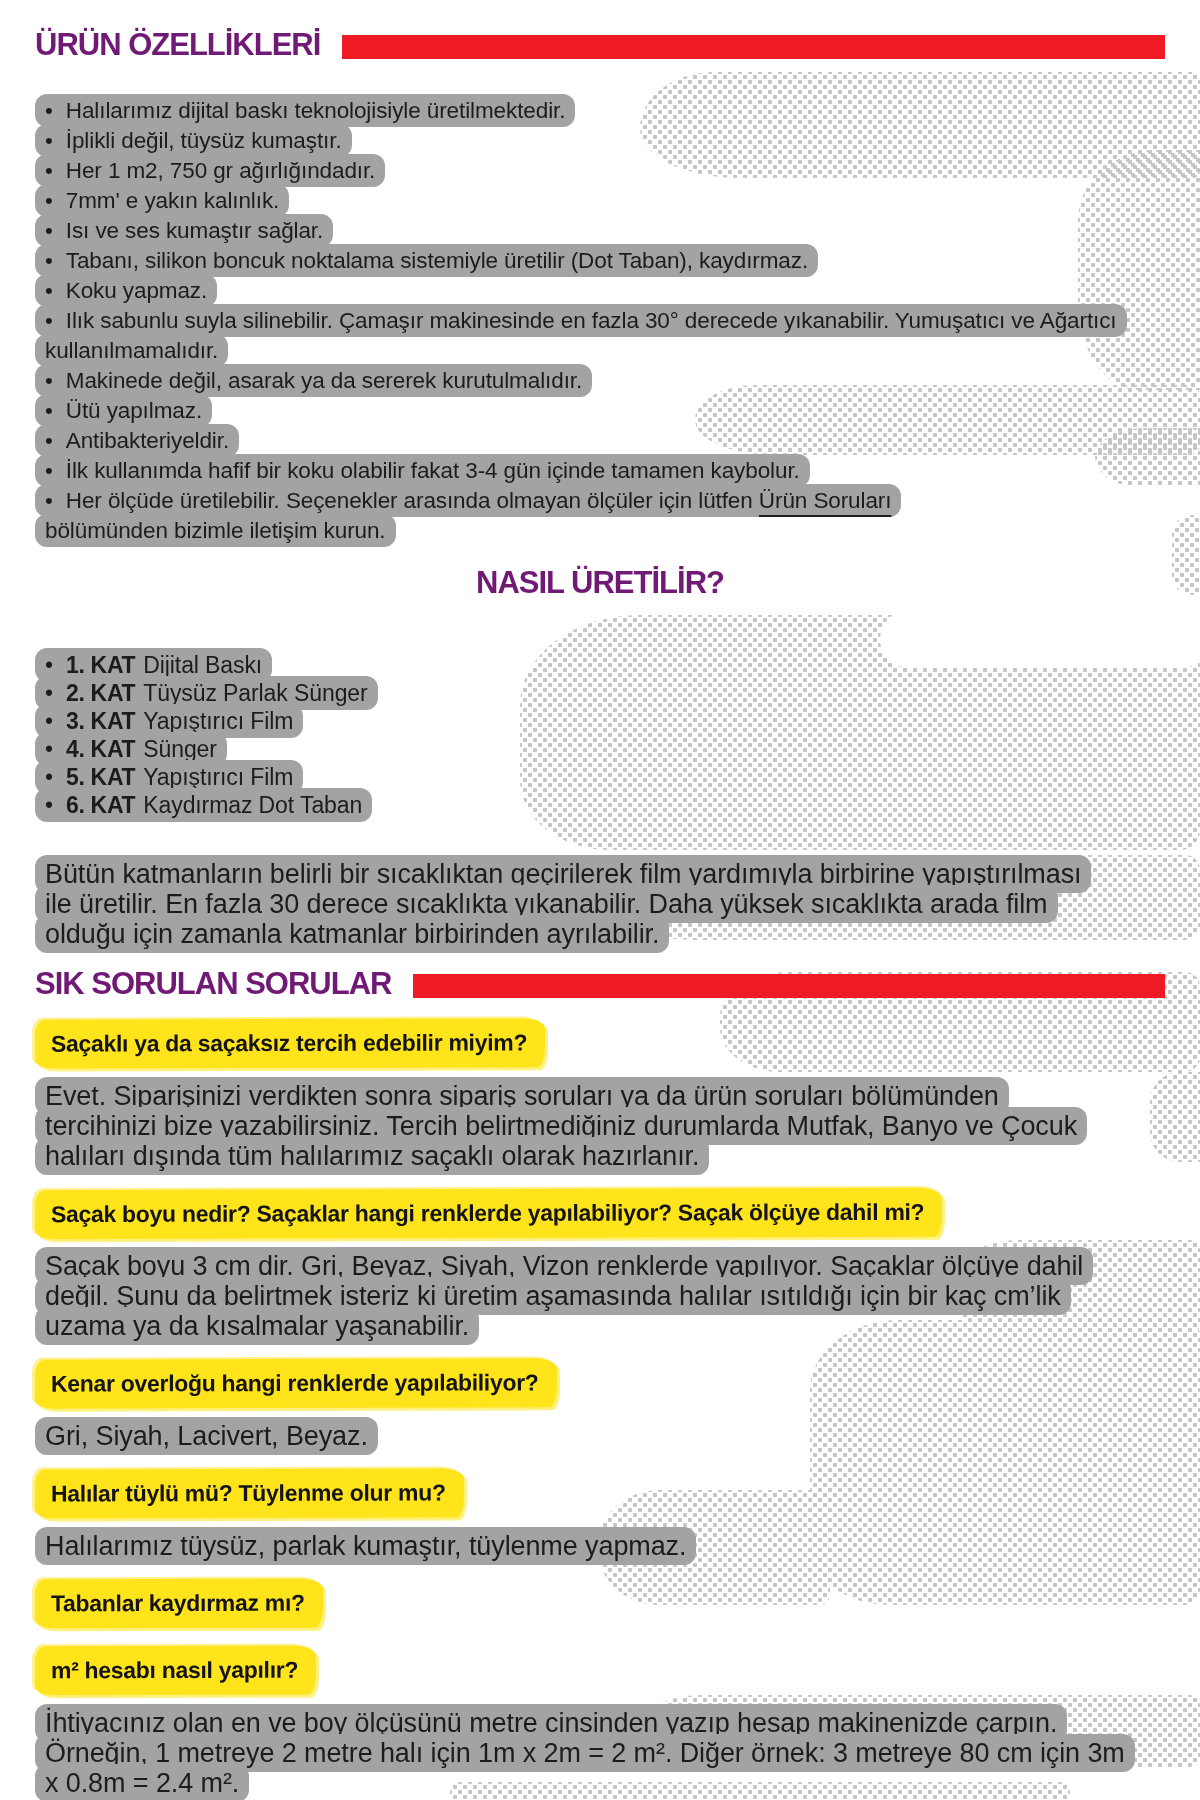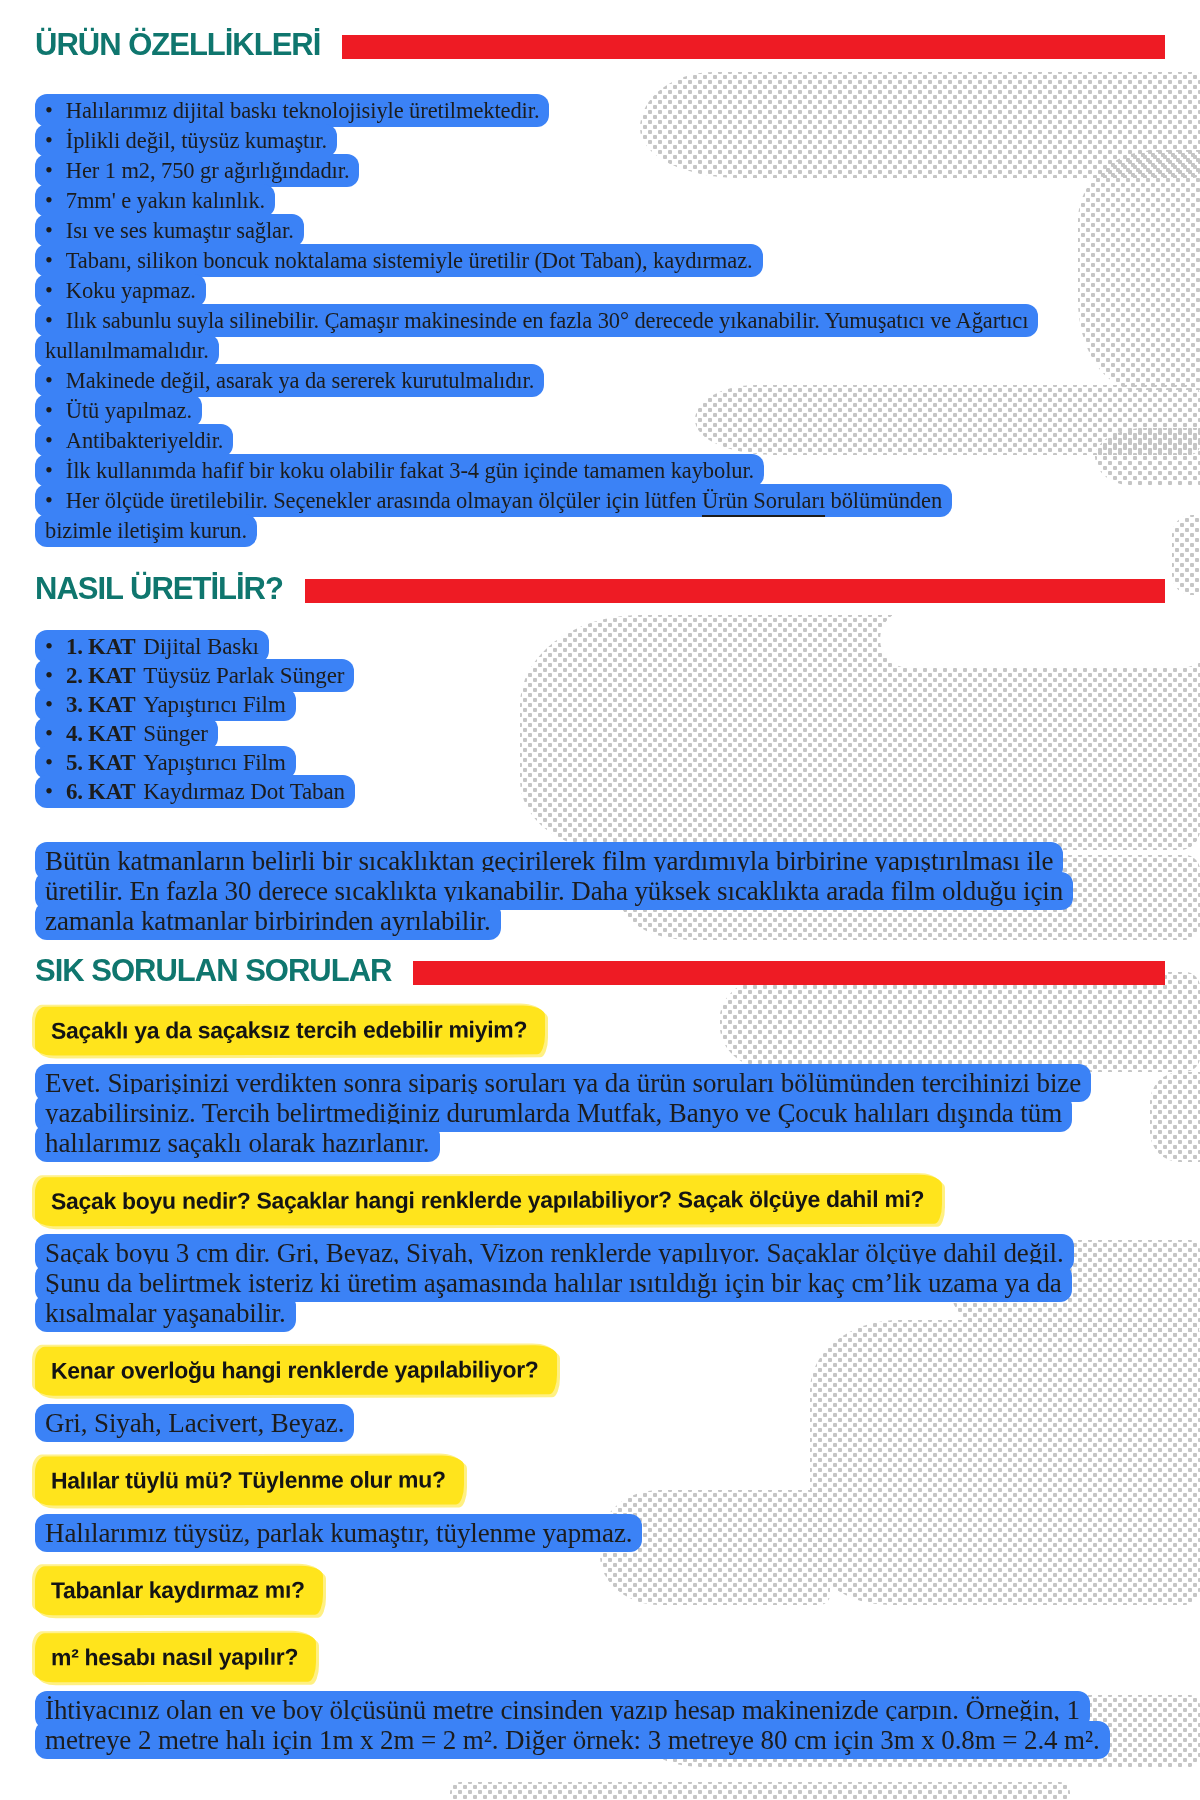--- a/index.html
+++ b/index.html
@@ -19,29 +19,29 @@
     background-size:10px 10px;
     background-position:0 0, 5px 5px;
   }
   .wnotch{position:absolute;z-index:0;background:#fff;border-radius:30px;}
 
   .content{position:relative;z-index:1;padding:28px 35px 0 35px;}
 
   
   .sec{display:flex;align-items:center;gap:22px;margin:0;}
   .sec h2{
-    margin:0;font-size:31px;line-height:34px;font-weight:700;color:#0f766e;
+    margin:0;font-size:31px;line-height:34px;font-weight:700;color:#701a75;
     letter-spacing:-1px;white-space:nowrap;
   }
   .sec .bar{flex:1;height:24px;background:#ee1b24;margin-top:3px;}
 
   
   .wk{
-    background:#3b82f6;border-radius:12px;padding:4px 10px;
-    -webkit-box-decoration-break:clone;box-decoration-break:clone;font-family:Liberation Serif, serif;
+    background:#a3a3a3;border-radius:12px;padding:4px 10px;
+    -webkit-box-decoration-break:clone;box-decoration-break:clone;
   }
   .li{margin:0;font-size:22.5px;line-height:30px;letter-spacing:-0.1px;}
   .li .wk::before{content:"\2022";margin-right:13px;}
   .features{margin-top:34px;}
   .kat-list{margin-top:26px;}
   .kat{line-height:28px;font-size:23px;}
   .kat b{margin-right:8px;letter-spacing:-0.3px;}
   .para{margin:0;font-size:27px;line-height:30px;letter-spacing:-0.1px;}
   .note{margin-top:40px;}
   .ulink{color:#1c1c1c;text-decoration:underline;text-underline-offset:7px;text-decoration-thickness:2px;cursor:pointer;}
@@ -102,21 +102,21 @@
       <p class="li"><span class="wk">Tabanı, silikon boncuk noktalama sistemiyle üretilir (Dot Taban), kaydırmaz.</span></p>
       <p class="li"><span class="wk">Koku yapmaz.</span></p>
       <p class="li mw1100"><span class="wk">Ilık sabunlu suyla silinebilir. Çamaşır makinesinde en fazla 30° derecede yıkanabilir. Yumuşatıcı ve Ağartıcı kullanılmamalıdır.</span></p>
       <p class="li"><span class="wk">Makinede değil, asarak ya da sererek kurutulmalıdır.</span></p>
       <p class="li"><span class="wk">Ütü yapılmaz.</span></p>
       <p class="li"><span class="wk">Antibakteriyeldir.</span></p>
       <p class="li"><span class="wk">İlk kullanımda hafif bir koku olabilir fakat 3-4 gün içinde tamamen kaybolur.</span></p>
       <p class="li mw950"><span class="wk"><span>Her ölçüde üretilebilir. Seçenekler arasında olmayan ölçüler için lütfen </span><a class="ulink">Ürün Soruları</a><span> bölümünden bizimle iletişim kurun.</span></span></p>
     </div>
 
-    <div class="sec" style="margin-top:26px;">
+    <div class="sec" style="margin-top:20px;flex-direction:column;">
       <h2>NASIL ÜRETİLİR?</h2>
       <div class="bar"></div>
     </div>
 
     <div class="kat-list">
       <p class="li kat"><span class="wk"><b>1. KAT</b><span>Dijital Baskı</span></span></p>
       <p class="li kat"><span class="wk"><b>2. KAT</b><span>Tüysüz Parlak Sünger</span></span></p>
       <p class="li kat"><span class="wk"><b>3. KAT</b><span>Yapıştırıcı Film</span></span></p>
       <p class="li kat"><span class="wk"><b>4. KAT</b><span>Sünger</span></span></p>
       <p class="li kat"><span class="wk"><b>5. KAT</b><span>Yapıştırıcı Film</span></span></p>

